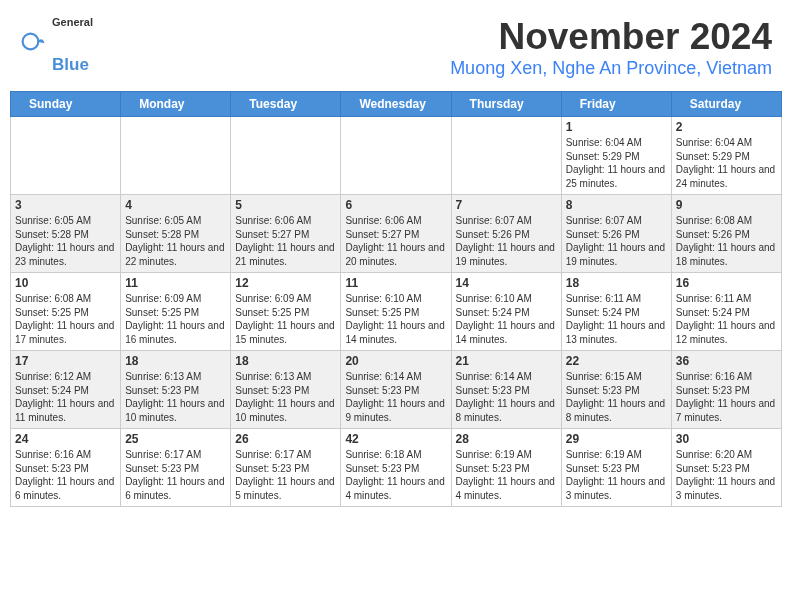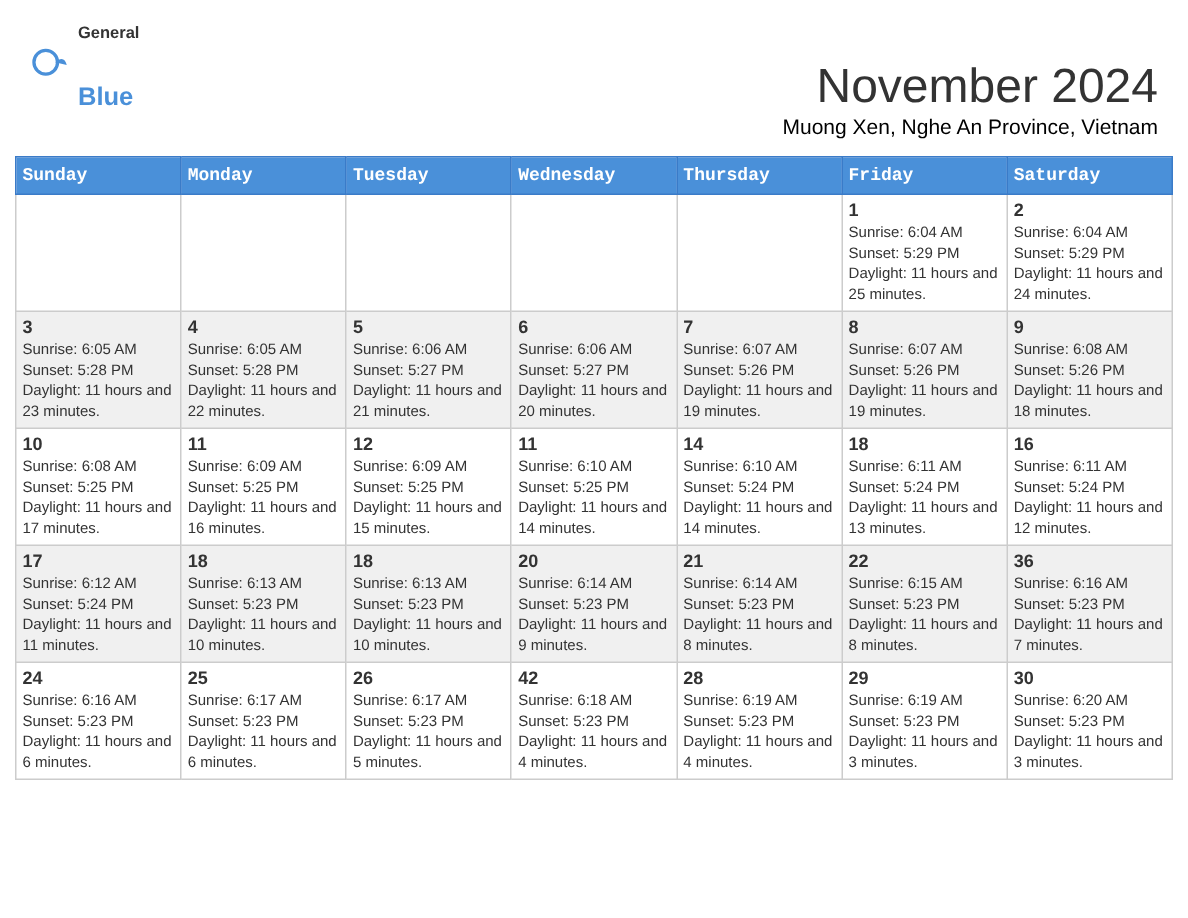--- a/index.html
+++ b/index.html
@@ -22,44 +22,42 @@
       gap: 4px;
     }
     .logo-icon {
       width: 28px;
       height: 28px;
     }
     .title-block {
       text-align: right;
     }
     .month-title {
-      font-size: 32px;
-      font-weight: normal;
+      font-size: 37px;
+      font-weight: bold;
       color: #333;
-      margin-top: 23px;
     }
     .location {
-      font-size: 14px;
-      color: #000000;
+      font-size: 18px;
+      color: #3b82f6;
     }
     .calendar {
       margin: 8px 10px;
       border-collapse: collapse;
       width: calc(100% - 20px);
       table-layout: fixed;
     }
     .calendar th {
       background: #4a90d9;
       color: #fff;
       font-size: 12px;
       font-weight: bold;
-      padding: 5px 4px;
+      padding: 5px 18px;
       text-align: left;
       border: 1px solid #3a7bc8;
-      font-family: Liberation Mono, monospace;
     }
     .calendar td {
       border: 1px solid #ccc;
       vertical-align: top;
       padding: 3px 4px;
       height: 78px;
       font-size: 10.5px;
       color: #333;
       background: #fff;
     }

